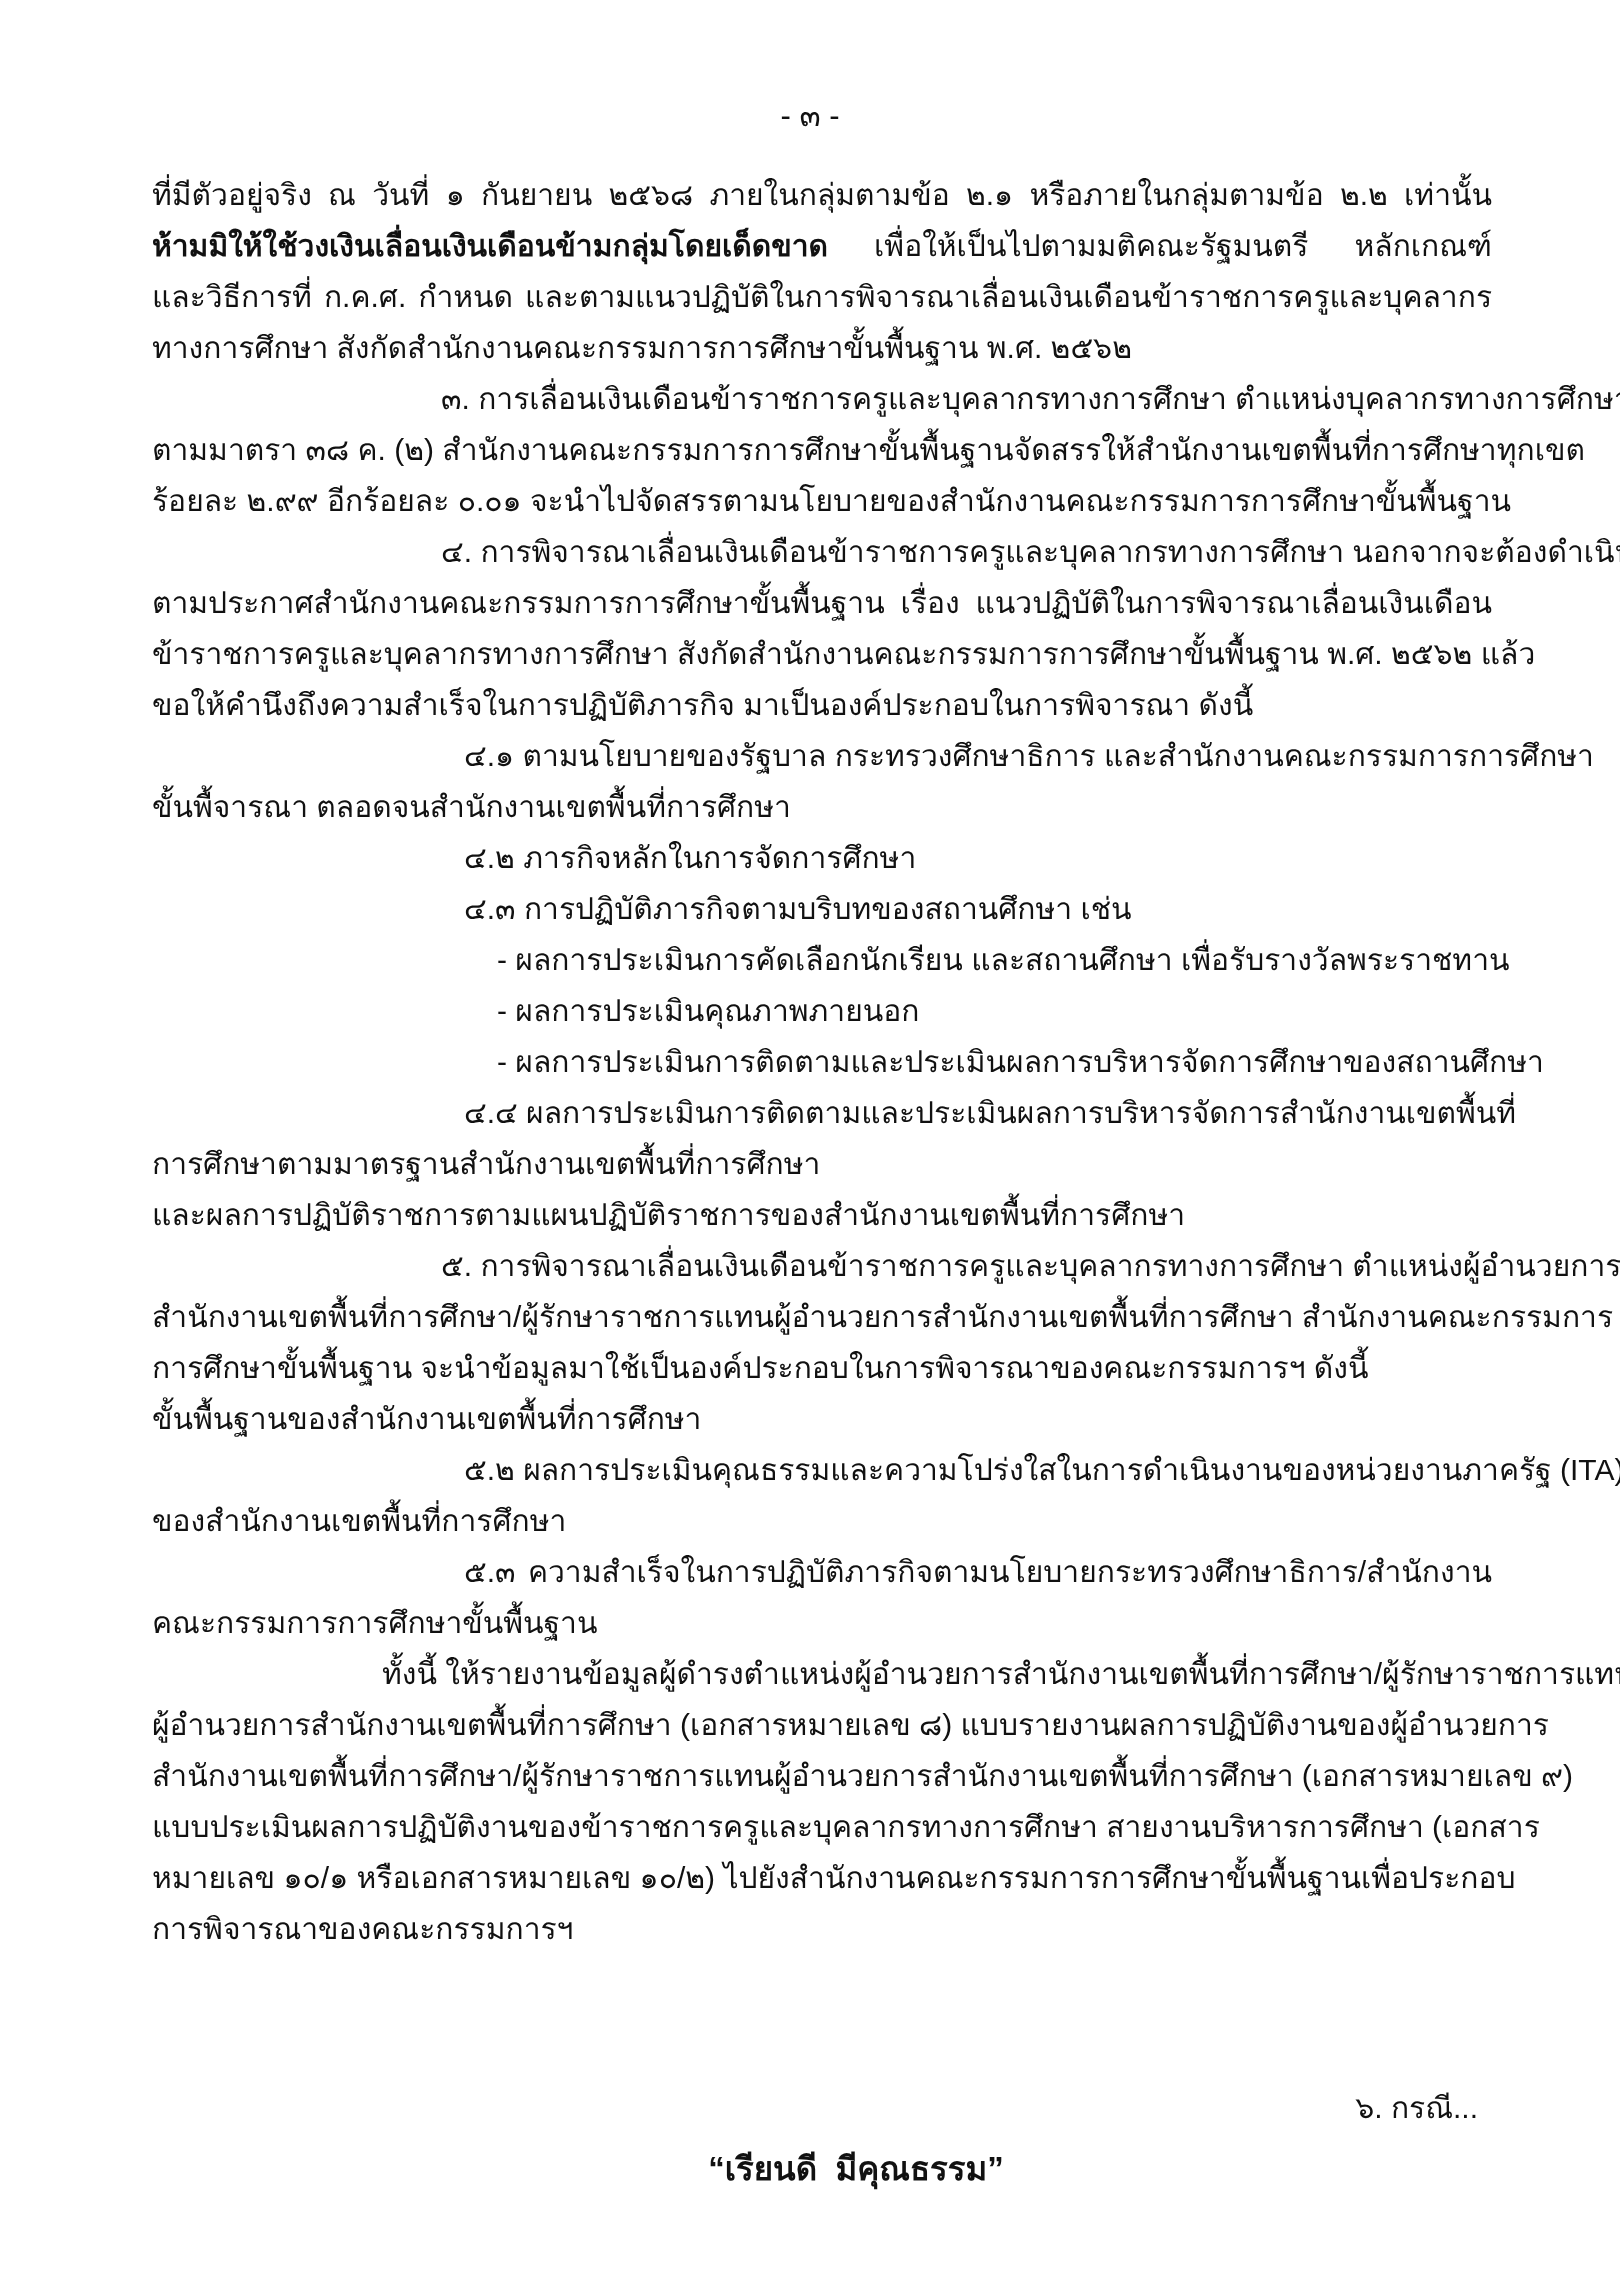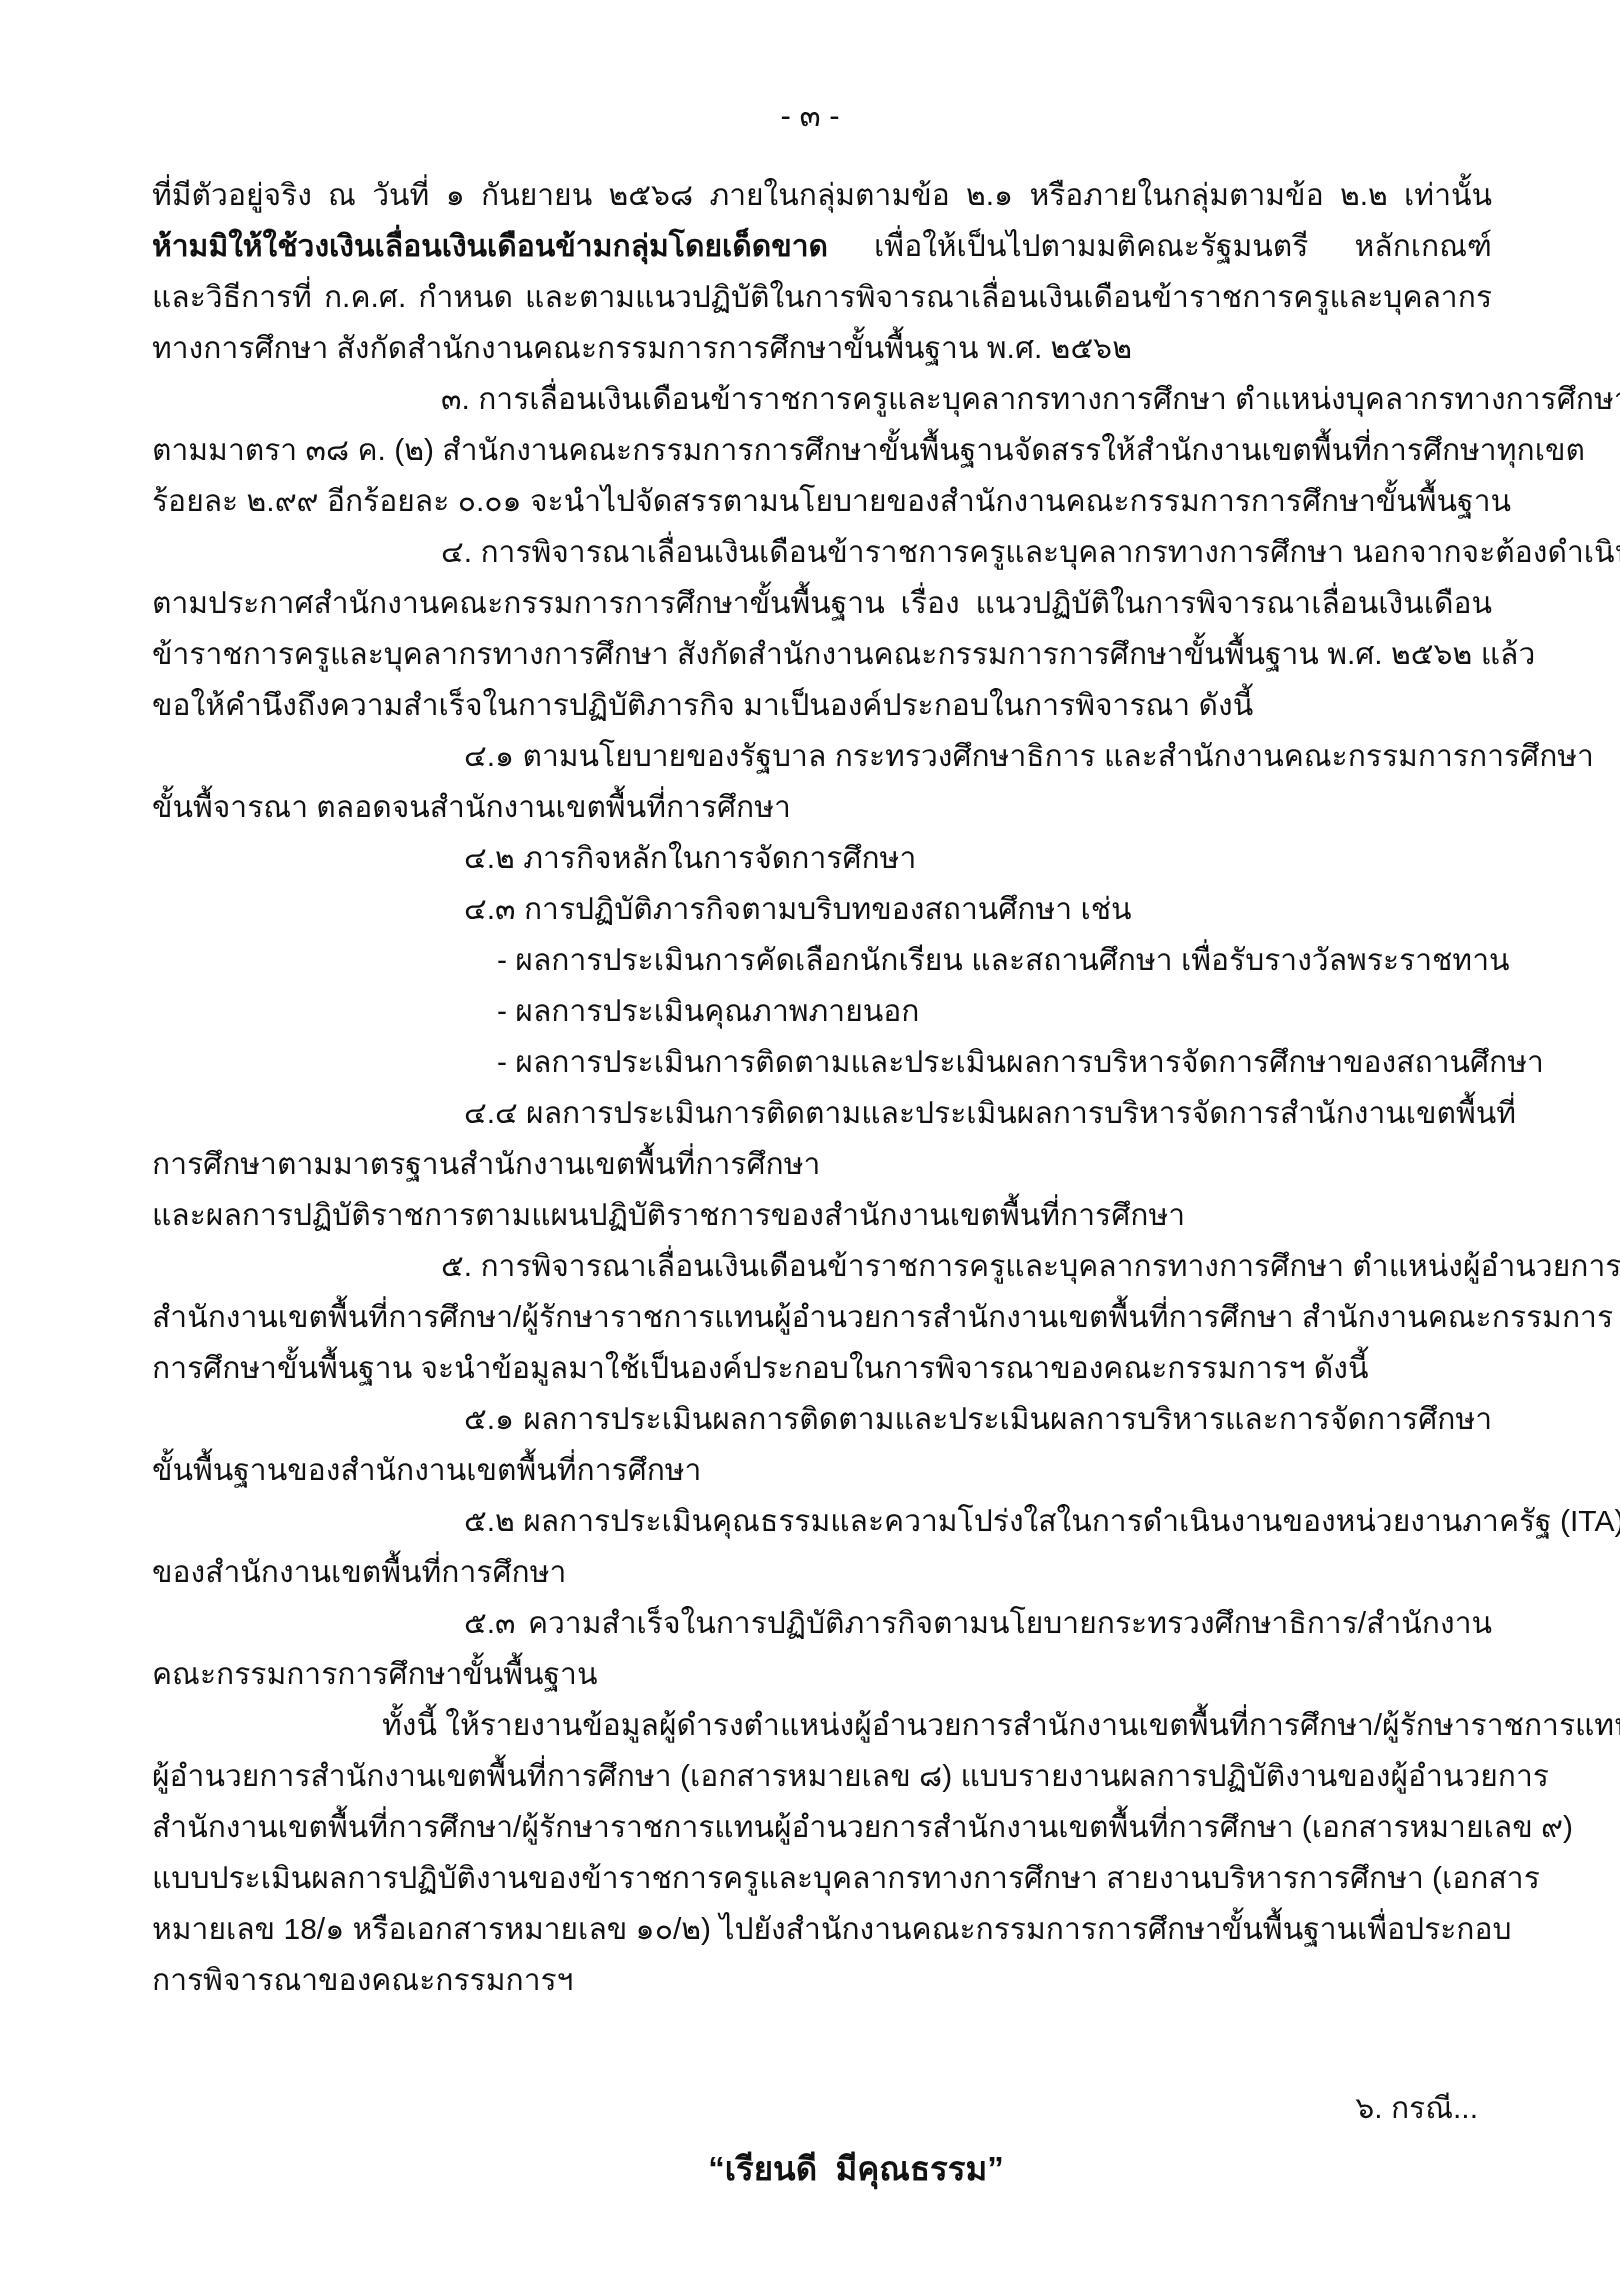--- a/index.html
+++ b/index.html
@@ -69,31 +69,30 @@
       <div class="line indent-sub"><span class="run">๔.๓ การปฏิบัติภารกิจตามบริบทของสถานศึกษา เช่น</span></div>
       <div class="line indent-bullet"><span class="run">- ผลการประเมินการคัดเลือกนักเรียน และสถานศึกษา เพื่อรับรางวัลพระราชทาน</span></div>
       <div class="line indent-bullet"><span class="run">- ผลการประเมินคุณภาพภายนอก</span></div>
       <div class="line indent-bullet"><span class="run">- ผลการประเมินการติดตามและประเมินผลการบริหารจัดการศึกษาของสถานศึกษา</span></div>
       <div class="line indent-sub fill"><span class="run">๔.๔ ผลการประเมินการติดตามและประเมินผลการบริหารจัดการสำนักงานเขตพื้นที่</span></div>
       <div class="line indent-margin"><span class="run">การศึกษาตามมาตรฐานสำนักงานเขตพื้นที่การศึกษา</span></div>
       <div class="line indent-margin"><span class="run">และผลการปฏิบัติราชการตามแผนปฏิบัติราชการของสำนักงานเขตพื้นที่การศึกษา</span></div>
       <div class="line indent-para fill"><span class="run">๕. การพิจารณาเลื่อนเงินเดือนข้าราชการครูและบุคลากรทางการศึกษา ตำแหน่งผู้อำนวยการ</span></div>
       <div class="line indent-margin fill"><span class="run">สำนักงานเขตพื้นที่การศึกษา/ผู้รักษาราชการแทนผู้อำนวยการสำนักงานเขตพื้นที่การศึกษา สำนักงานคณะกรรมการ</span></div>
       <div class="line indent-margin"><span class="run">การศึกษาขั้นพื้นฐาน จะนำข้อมูลมาใช้เป็นองค์ประกอบในการพิจารณาของคณะกรรมการฯ ดังนี้</span></div>
-      <div class="line indent-sub fill"><span class="run">๕.๑ ผลการประเมินผลการติดตามและประเมินผลการบริหารและการจัดการศึกษา</span></div>
       <div class="line indent-margin"><span class="run">ขั้นพื้นฐานของสำนักงานเขตพื้นที่การศึกษา</span></div>
       <div class="line indent-sub fill"><span class="run">๕.๒ ผลการประเมินคุณธรรมและความโปร่งใสในการดำเนินงานของหน่วยงานภาครัฐ (ITA)</span></div>
       <div class="line indent-margin"><span class="run">ของสำนักงานเขตพื้นที่การศึกษา</span></div>
       <div class="line indent-sub fill"><span class="run">๕.๓ ความสำเร็จในการปฏิบัติภารกิจตามนโยบายกระทรวงศึกษาธิการ/สำนักงาน</span></div>
       <div class="line indent-margin"><span class="run">คณะกรรมการการศึกษาขั้นพื้นฐาน</span></div>
       <div class="line indent-note fill"><span class="run">ทั้งนี้ ให้รายงานข้อมูลผู้ดำรงตำแหน่งผู้อำนวยการสำนักงานเขตพื้นที่การศึกษา/ผู้รักษาราชการแทน</span></div>
       <div class="line indent-margin fill"><span class="run">ผู้อำนวยการสำนักงานเขตพื้นที่การศึกษา (เอกสารหมายเลข ๘) แบบรายงานผลการปฏิบัติงานของผู้อำนวยการ</span></div>
       <div class="line indent-margin fill"><span class="run">สำนักงานเขตพื้นที่การศึกษา/ผู้รักษาราชการแทนผู้อำนวยการสำนักงานเขตพื้นที่การศึกษา (เอกสารหมายเลข ๙)</span></div>
       <div class="line indent-margin fill"><span class="run">แบบประเมินผลการปฏิบัติงานของข้าราชการครูและบุคลากรทางการศึกษา สายงานบริหารการศึกษา (เอกสาร</span></div>
-      <div class="line indent-margin fill"><span class="run">หมายเลข 18/๑ หรือเอกสารหมายเลข ๑๐/๒) ไปยังสำนักงานคณะกรรมการการศึกษาขั้นพื้นฐานเพื่อประกอบ</span></div>
+      <div class="line indent-margin fill"><span class="run">หมายเลข ๑๐/๑ หรือเอกสารหมายเลข ๑๐/๒) ไปยังสำนักงานคณะกรรมการการศึกษาขั้นพื้นฐานเพื่อประกอบ</span></div>
       <div class="line indent-margin"><span class="run">การพิจารณาของคณะกรรมการฯ</span></div>
     </div>
 
   <div class="footer-continuation">๖. กรณี...</div>
 
   <div class="motto">“เรียนดี  มีคุณธรรม”</div>
 </div>
 
 
 </body></html>

